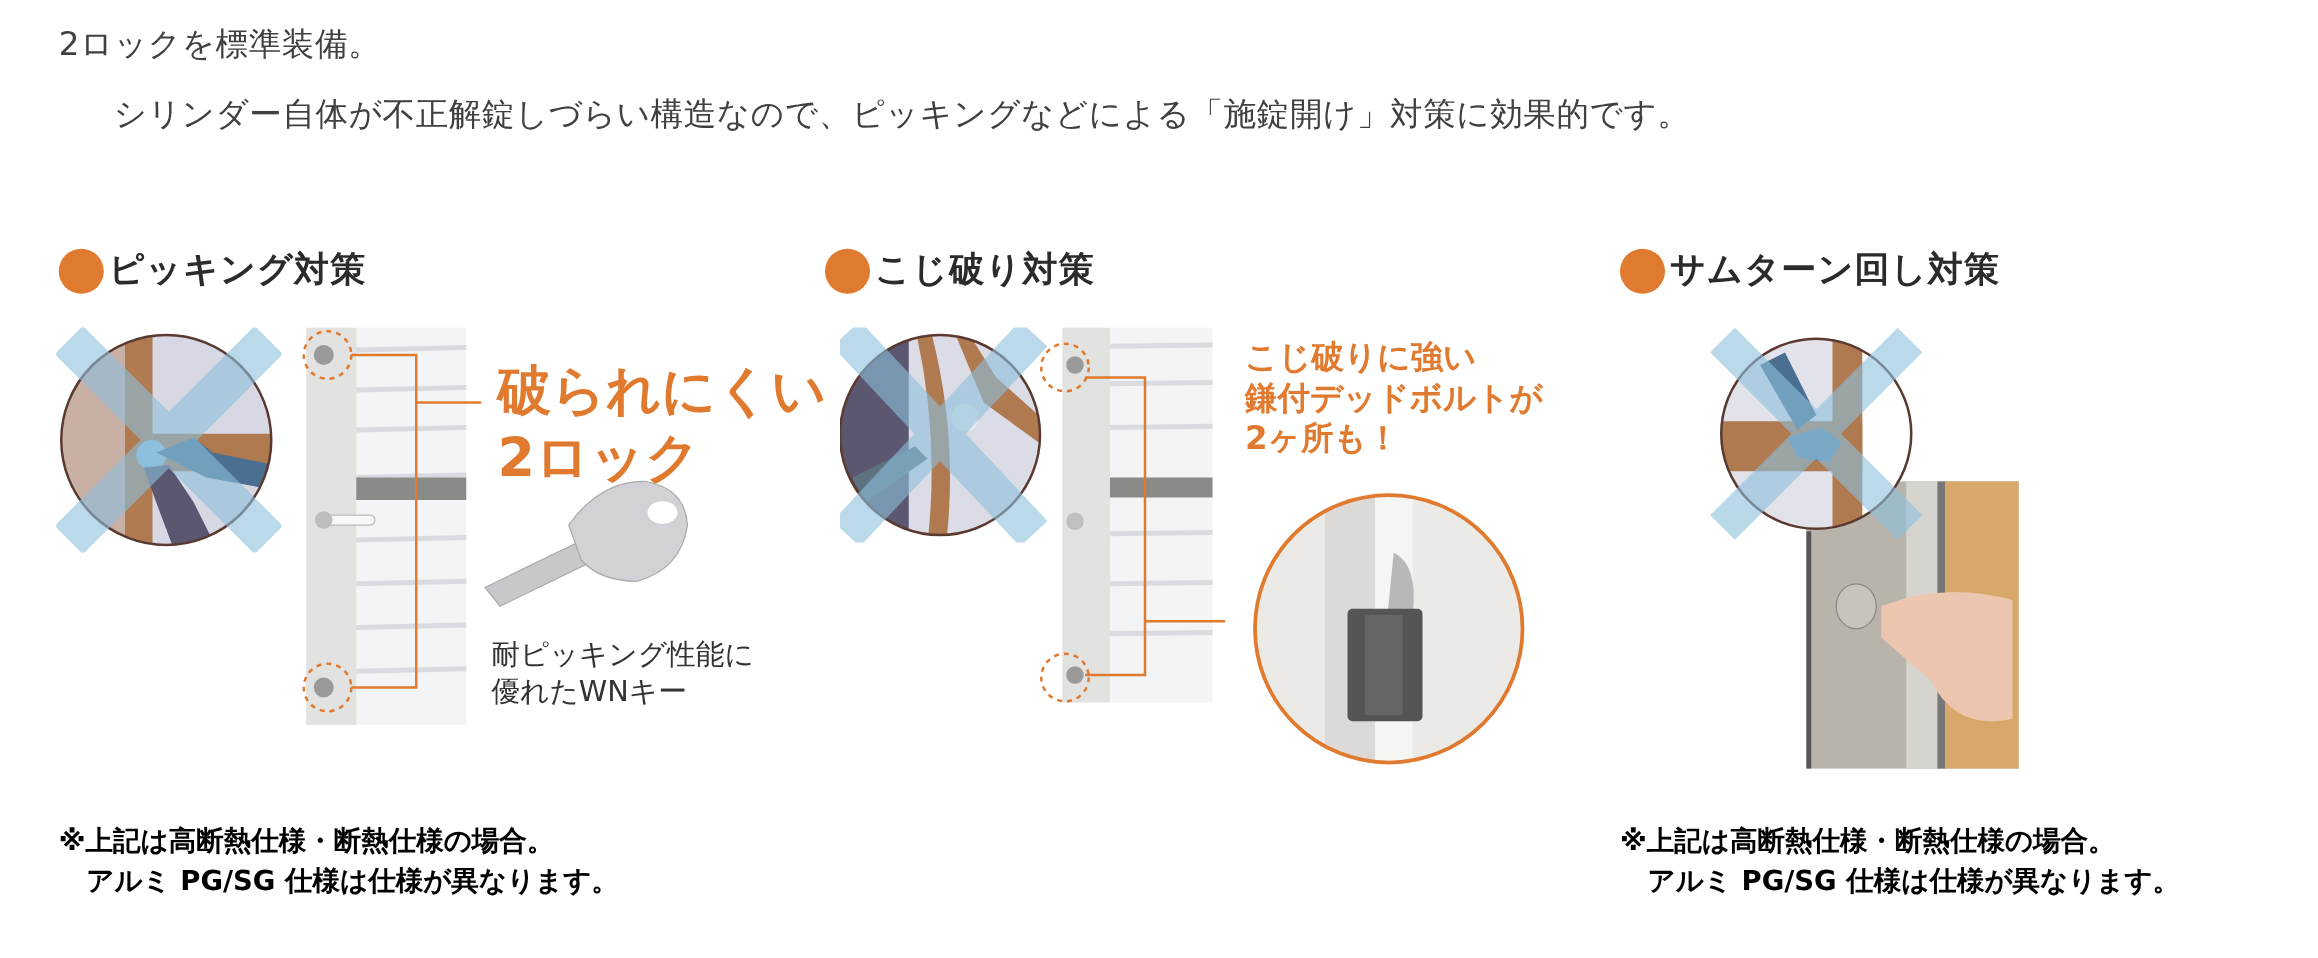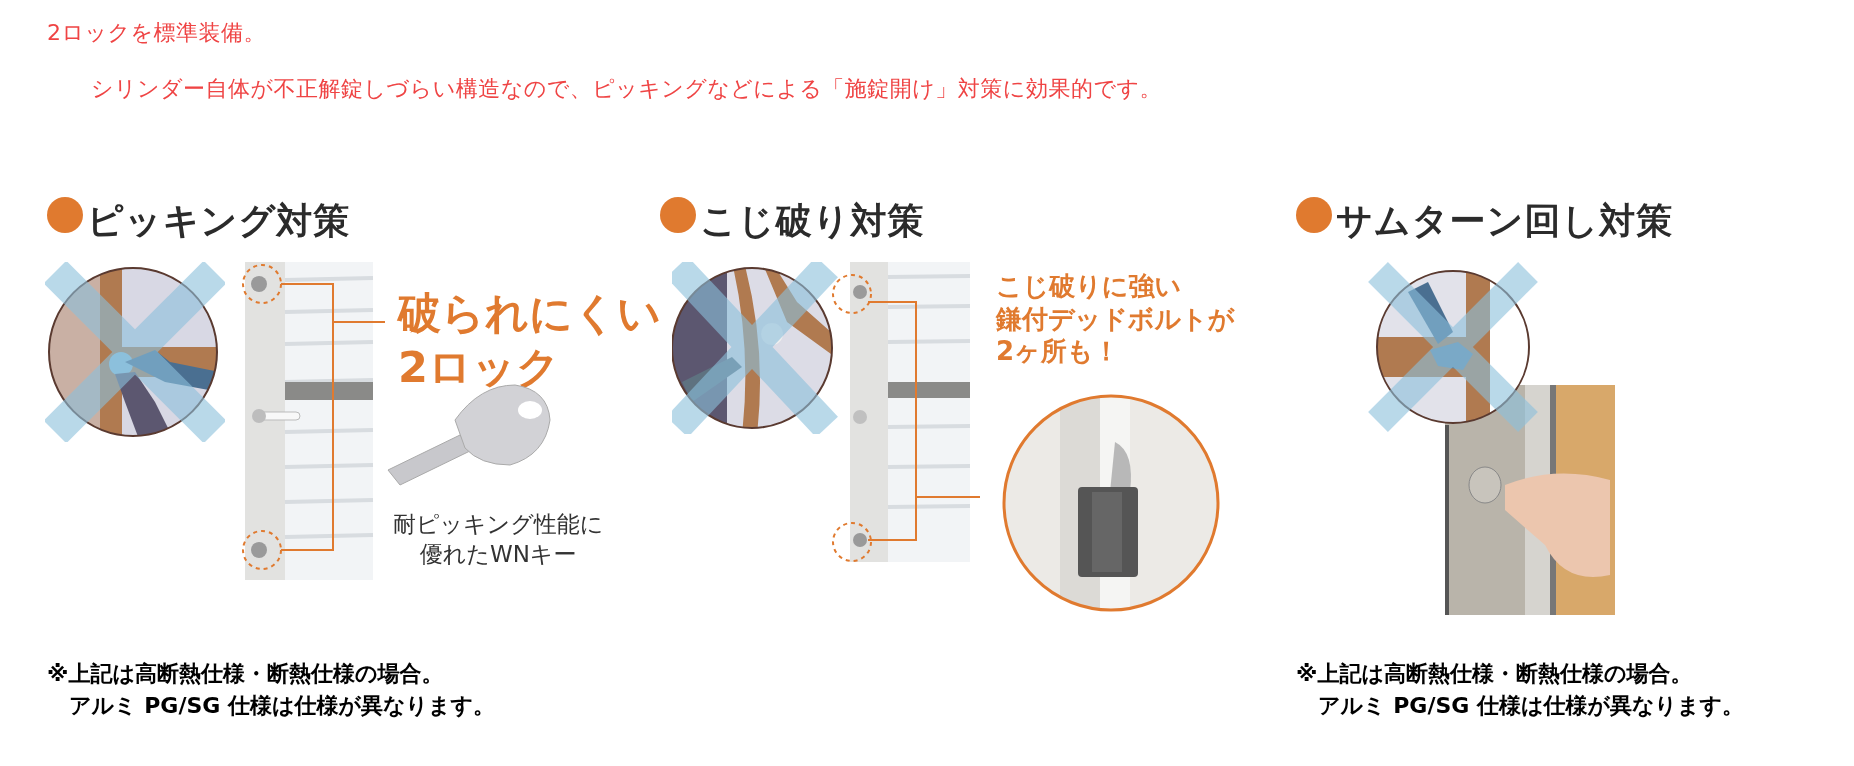--- a/index.html
+++ b/index.html
@@ -1,28 +1,28 @@
 <!DOCTYPE html>
 <html><head>
 <meta charset="utf-8">
 <style>
   html, body { margin:0; padding:0; background:#ffffff; }
   body { width:1854px; height:766px; position:relative; overflow:hidden;
          font-family:"DejaVu Sans","Liberation Sans",sans-serif; color:#333333; }
-  .intro { position:absolute; left:47px; font-size:22px; letter-spacing:0.5px; color:#ef4444; white-space:nowrap; }
+  .intro { position:absolute; left:47px; font-size:26px; letter-spacing:0.5px; color:#404040; white-space:nowrap; }
   .intro.l1 { top:18px; }
   .intro.l2 { top:74px;margin-left:44px; }
 
-  .section-title { position:absolute; top:197px; display:flex; align-items:flex-start;
-                   font-size:36px; font-weight:bold; color:#2b2b2b; white-space:nowrap; letter-spacing:1px; }
+  .section-title { position:absolute; top:197px; display:flex; align-items:flex-end;
+                   font-size:28px; font-weight:bold; color:#2b2b2b; white-space:nowrap; letter-spacing:1px; }
   .section-title .dot { width:36px; height:36px; border-radius:50%; background:#e07a2f; margin-right:4px; flex:none; }
 
   .illus { position:absolute; }
   .callout { position:absolute; color:#e07a2f; font-weight:bold; line-height:1.25; white-space:nowrap; }
-  .caption { position:absolute; font-size:23px; color:#333; line-height:1.3; white-space:nowrap;text-align:center; }
+  .caption { position:absolute; font-size:23px; color:#333; line-height:1.3; white-space:nowrap; }
   .note { position:absolute; font-size:22px; font-weight:bold; color:#000000; line-height:1.45; white-space:pre; }
 </style>
 </head>
 <body>
 
 <div class="intro l1">2ロックを標準装備。</div>
 <div class="intro l2">シリンダー自体が不正解錠しづらい構造なので、ピッキングなどによる「施錠開け」対策に効果的です。</div>
 
 <div class="section-title" style="left:47px;">
   <span class="dot"></span>

